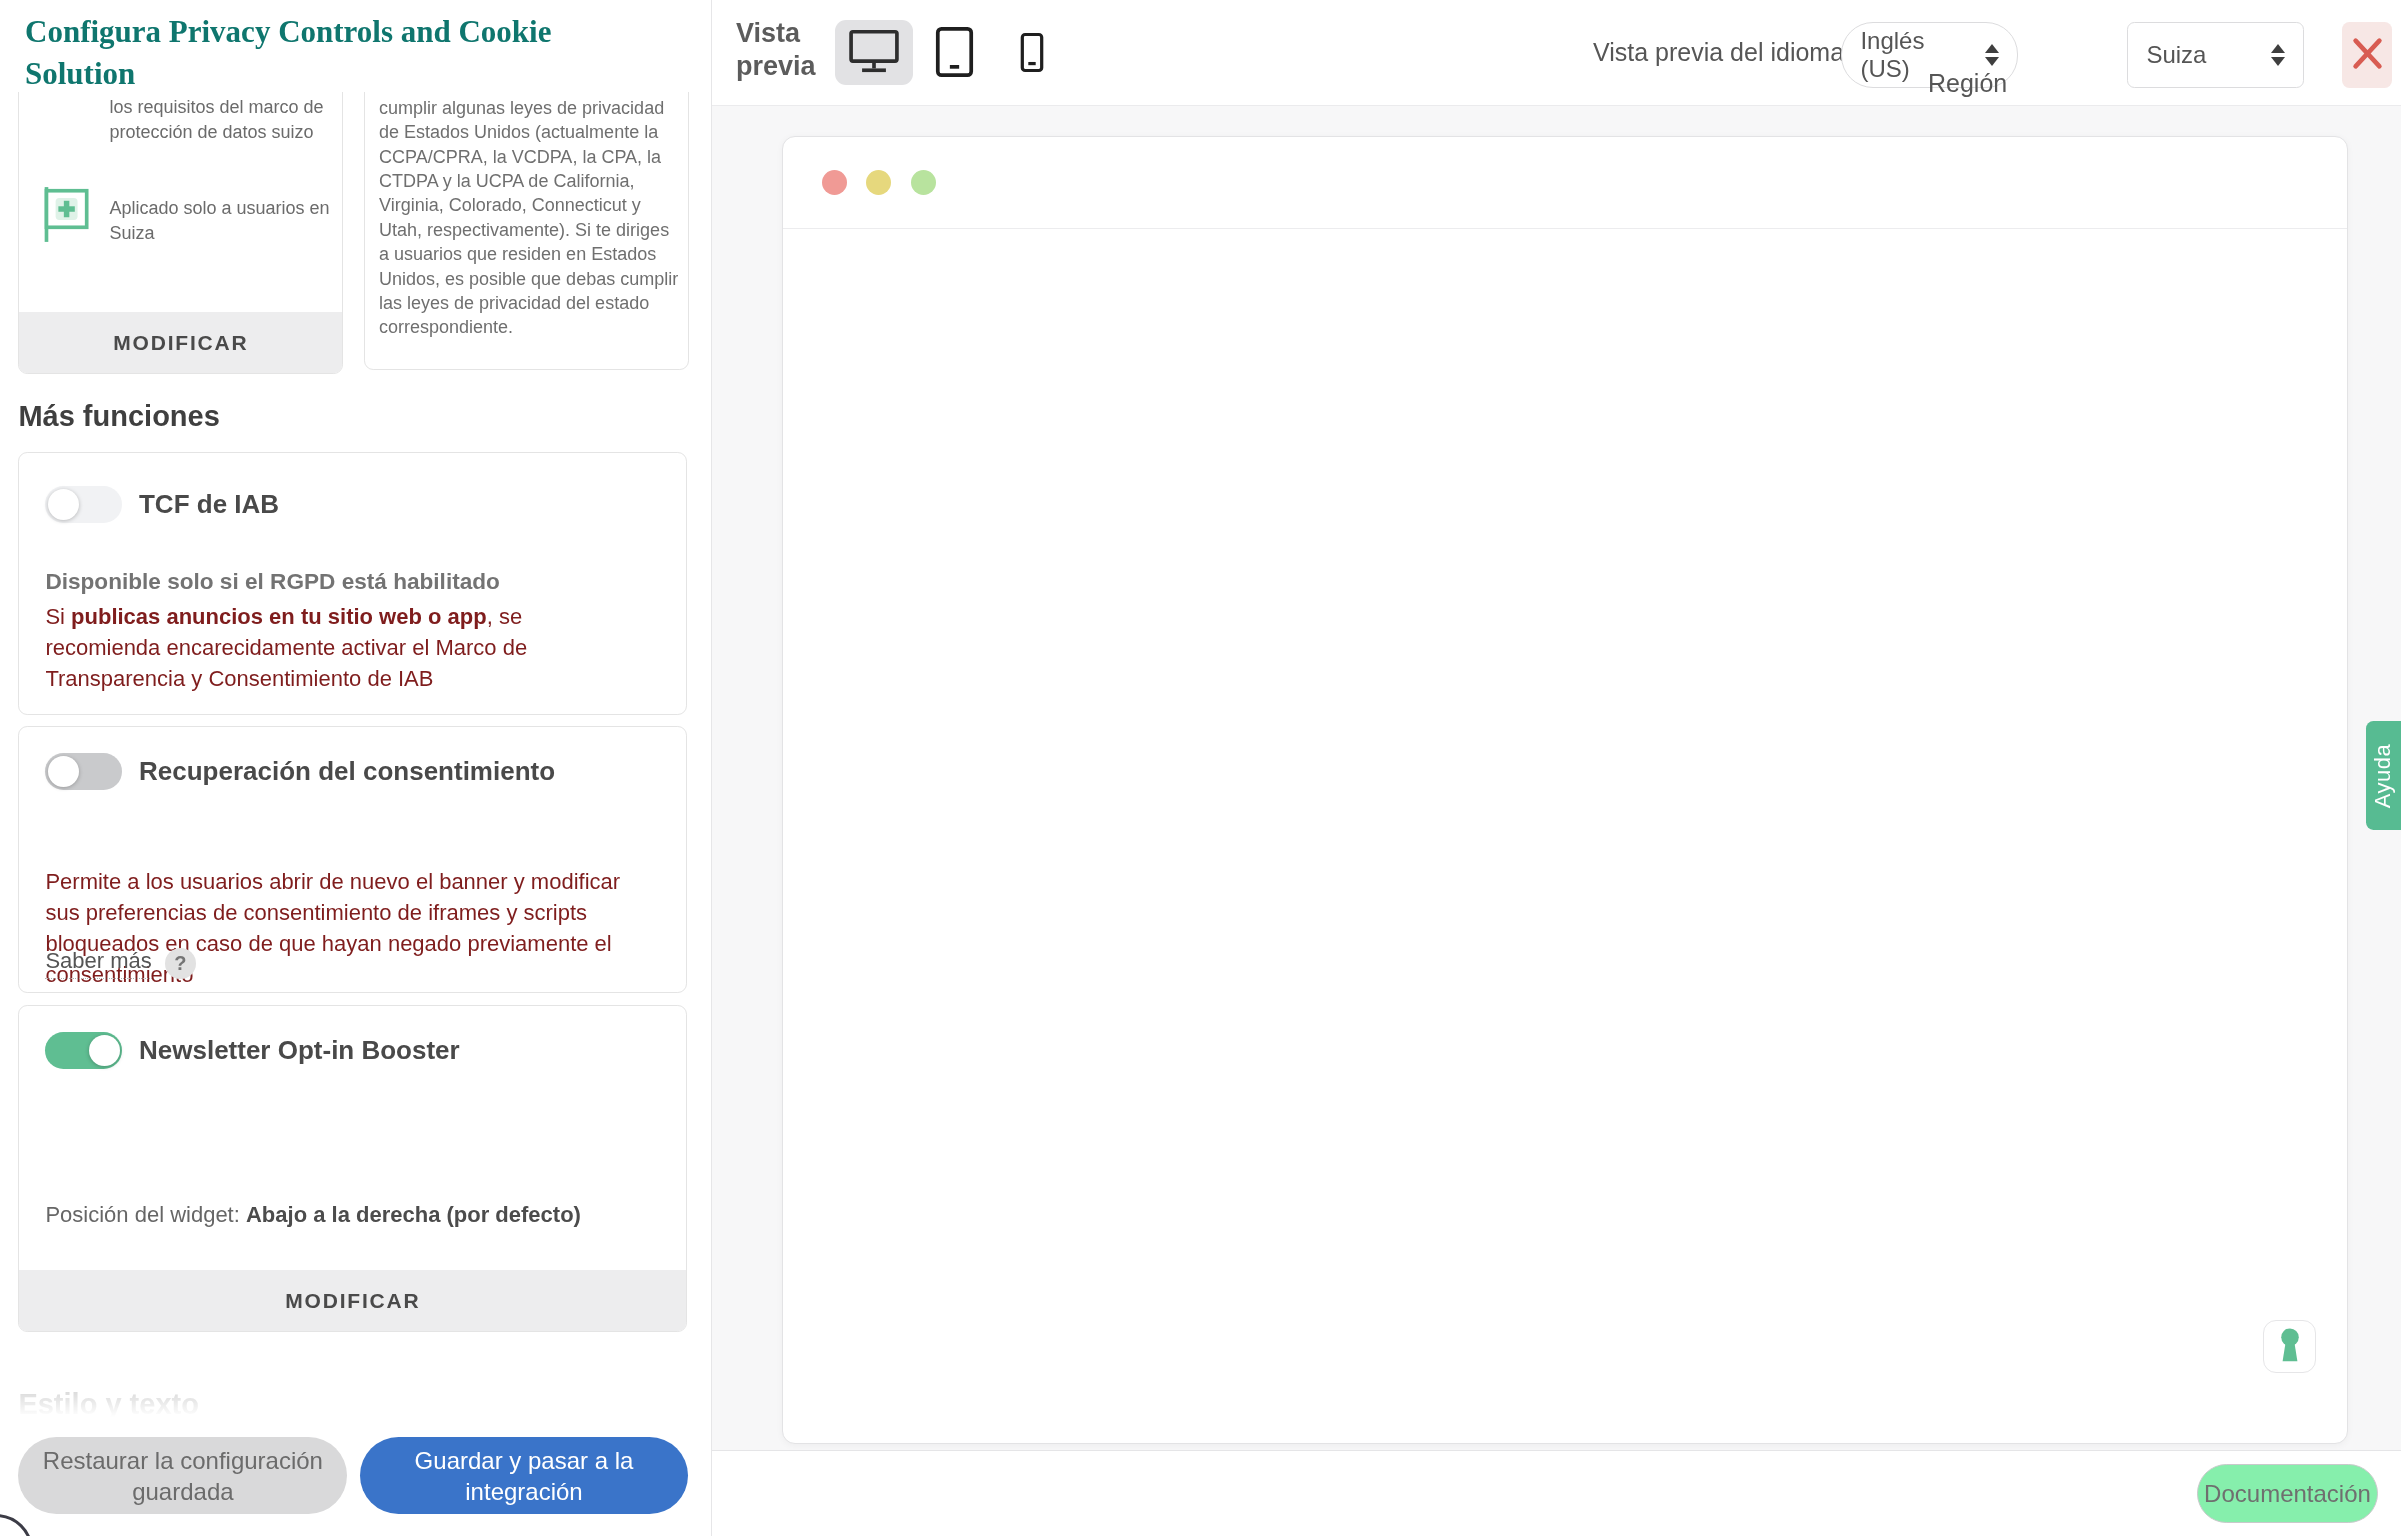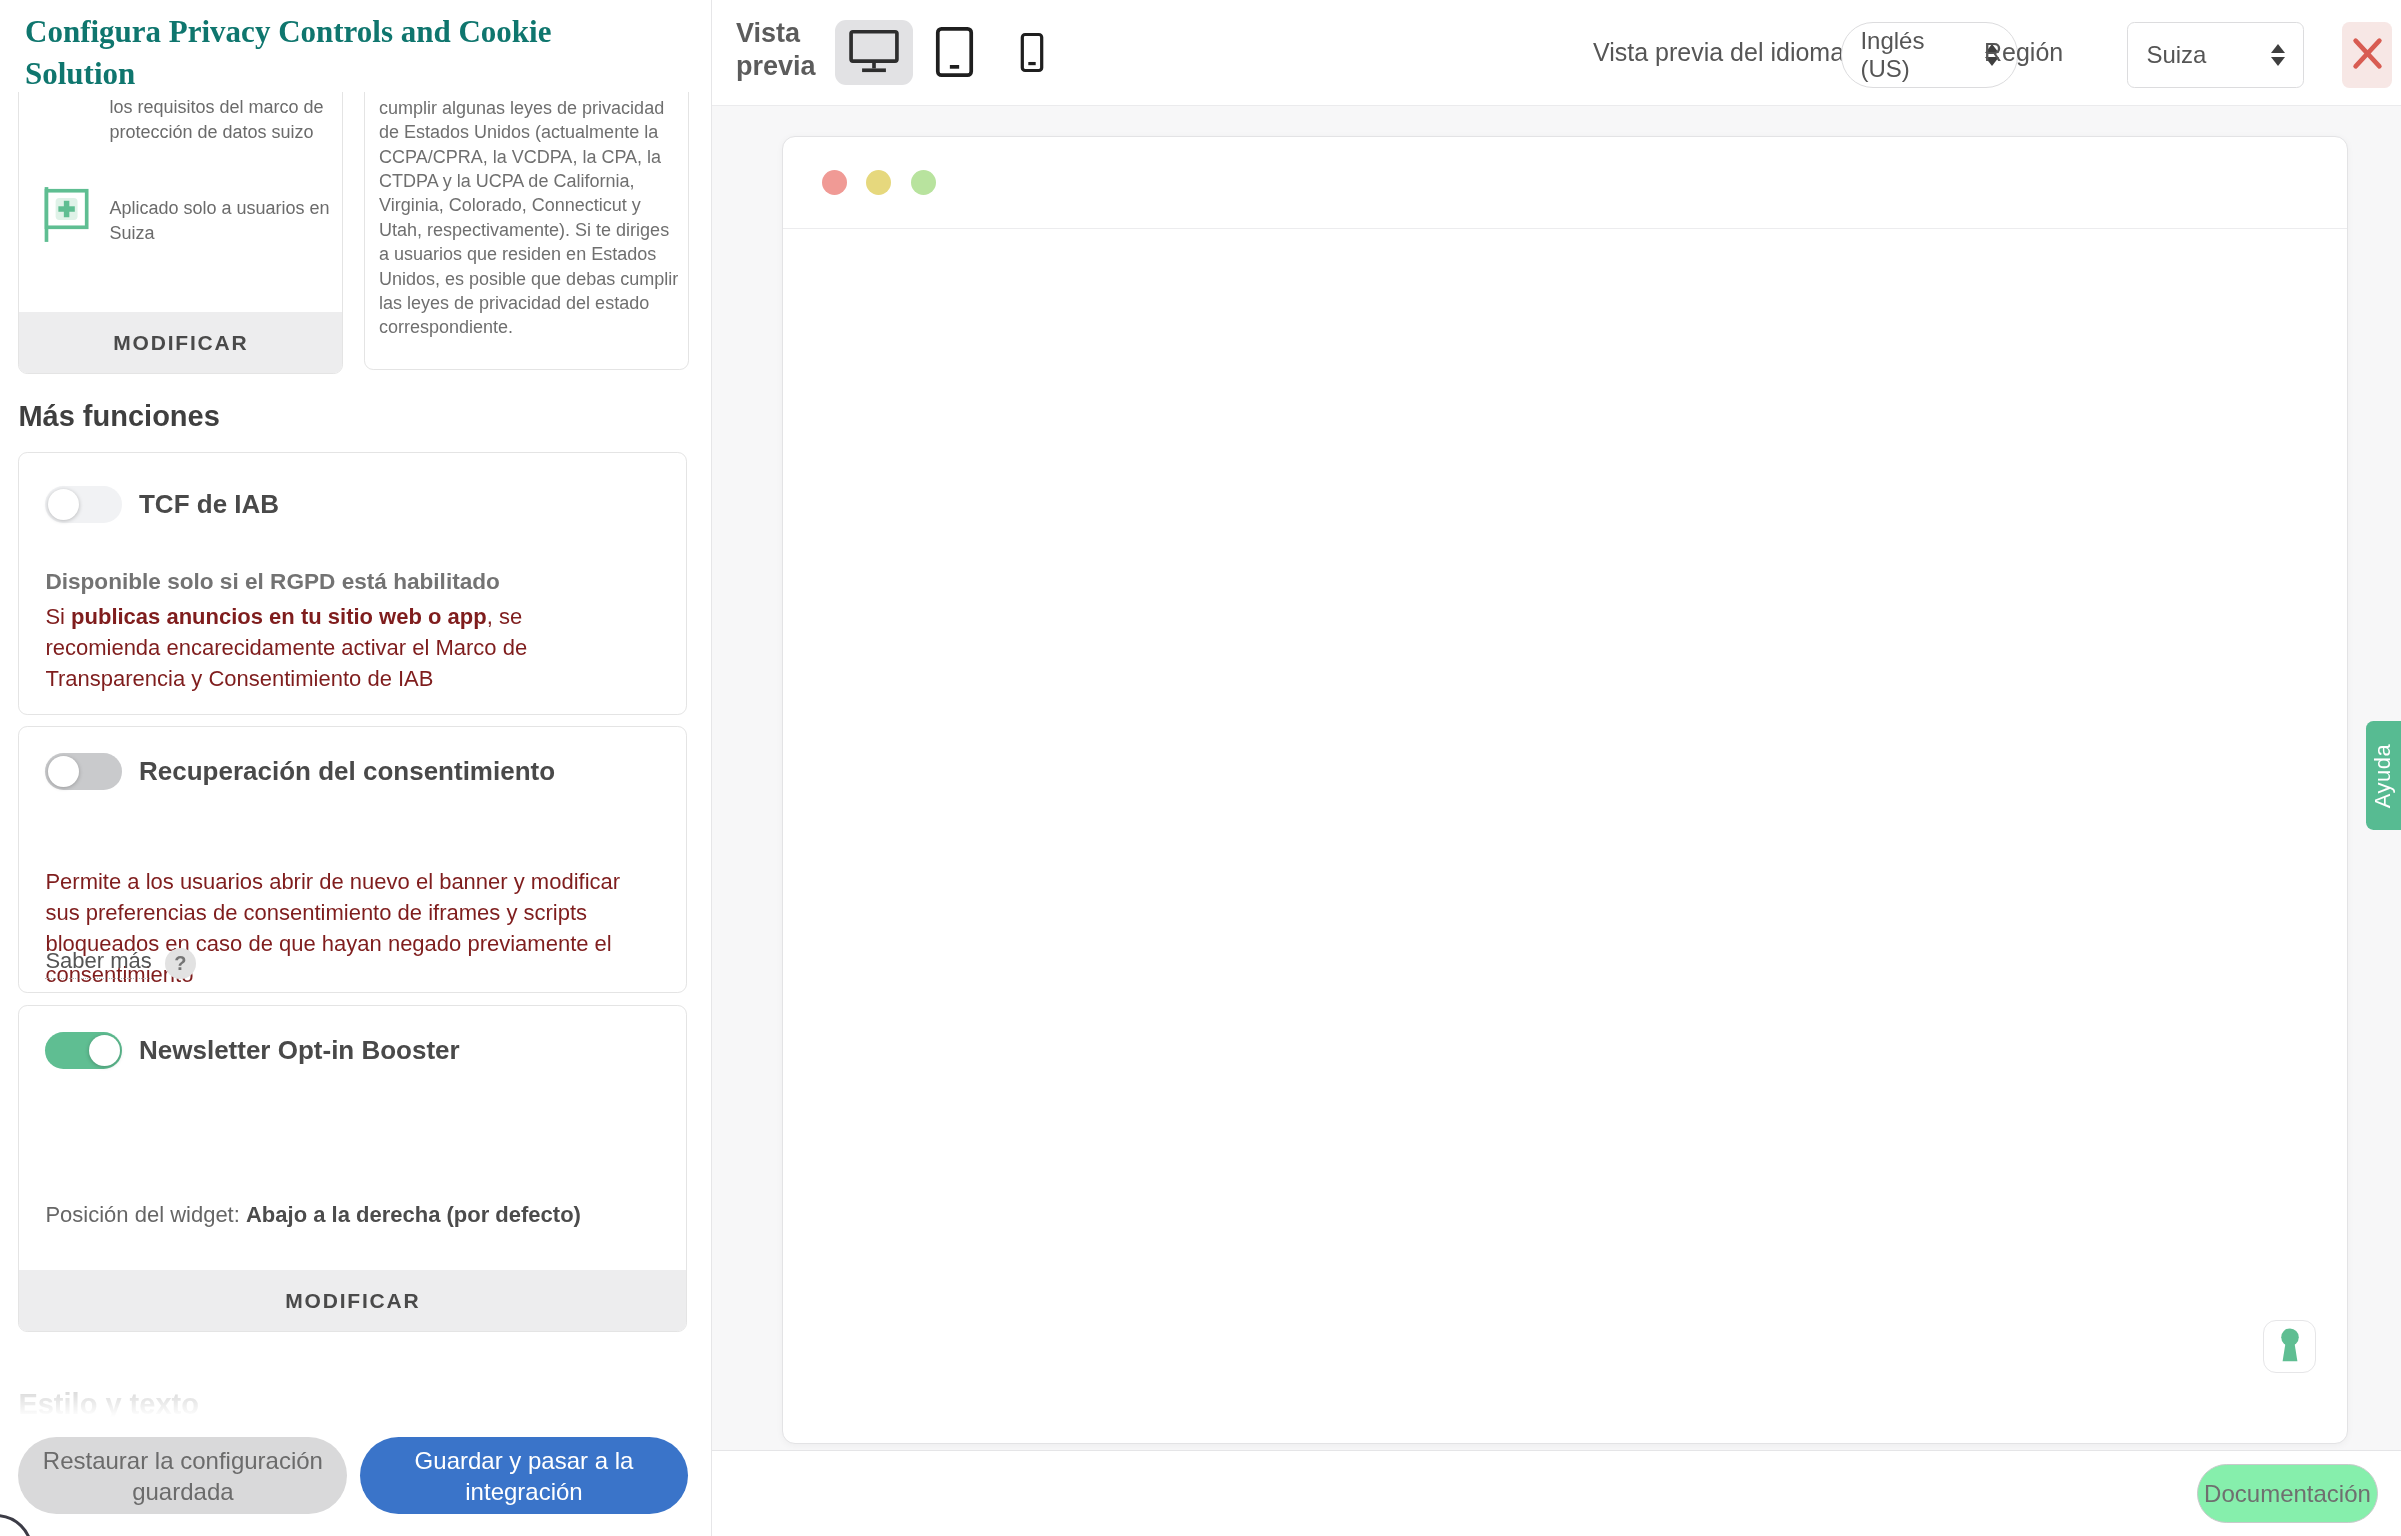--- a/index.html
+++ b/index.html
@@ -142,21 +142,21 @@
   }
   .device-btn {
     position:absolute; display:flex; align-items:center; justify-content:center;
     cursor:pointer; border-radius:11px;
   }
   .device-desktop { left:835px; top:20px; width:78px; height:65px; background:#e2e2e4; }
   .device-tablet { left:931px; top:26px; width:46px; height:55px; }
   .device-phone { left:1013px; top:31px; width:37px; height:46px; }
   .hdr-label { position:absolute; top:38px; font-size:25px; color:#565656; }
   .lang-label { left:1593px; }
-  .region-label { left:1984px; }
+  .region-label { left:1928px;margin-top:31px; }
   .select-box {
     position:absolute; top:22px; height:66px; background:#fff;
     border:1.8px solid #dcdcde; border-radius:7.4px;
     display:flex; align-items:center; justify-content:space-between;
     padding:0 18.4px; cursor:pointer;
   }
   .lang-select { left:1841px; width:177px;border-radius:32px; }
   .region-select { left:2127px; width:177px; }
   .select-value { font-size:24px; color:#555; }
   .caret-stack { display:flex; flex-direction:column; align-items:center; margin-left:11px; }

